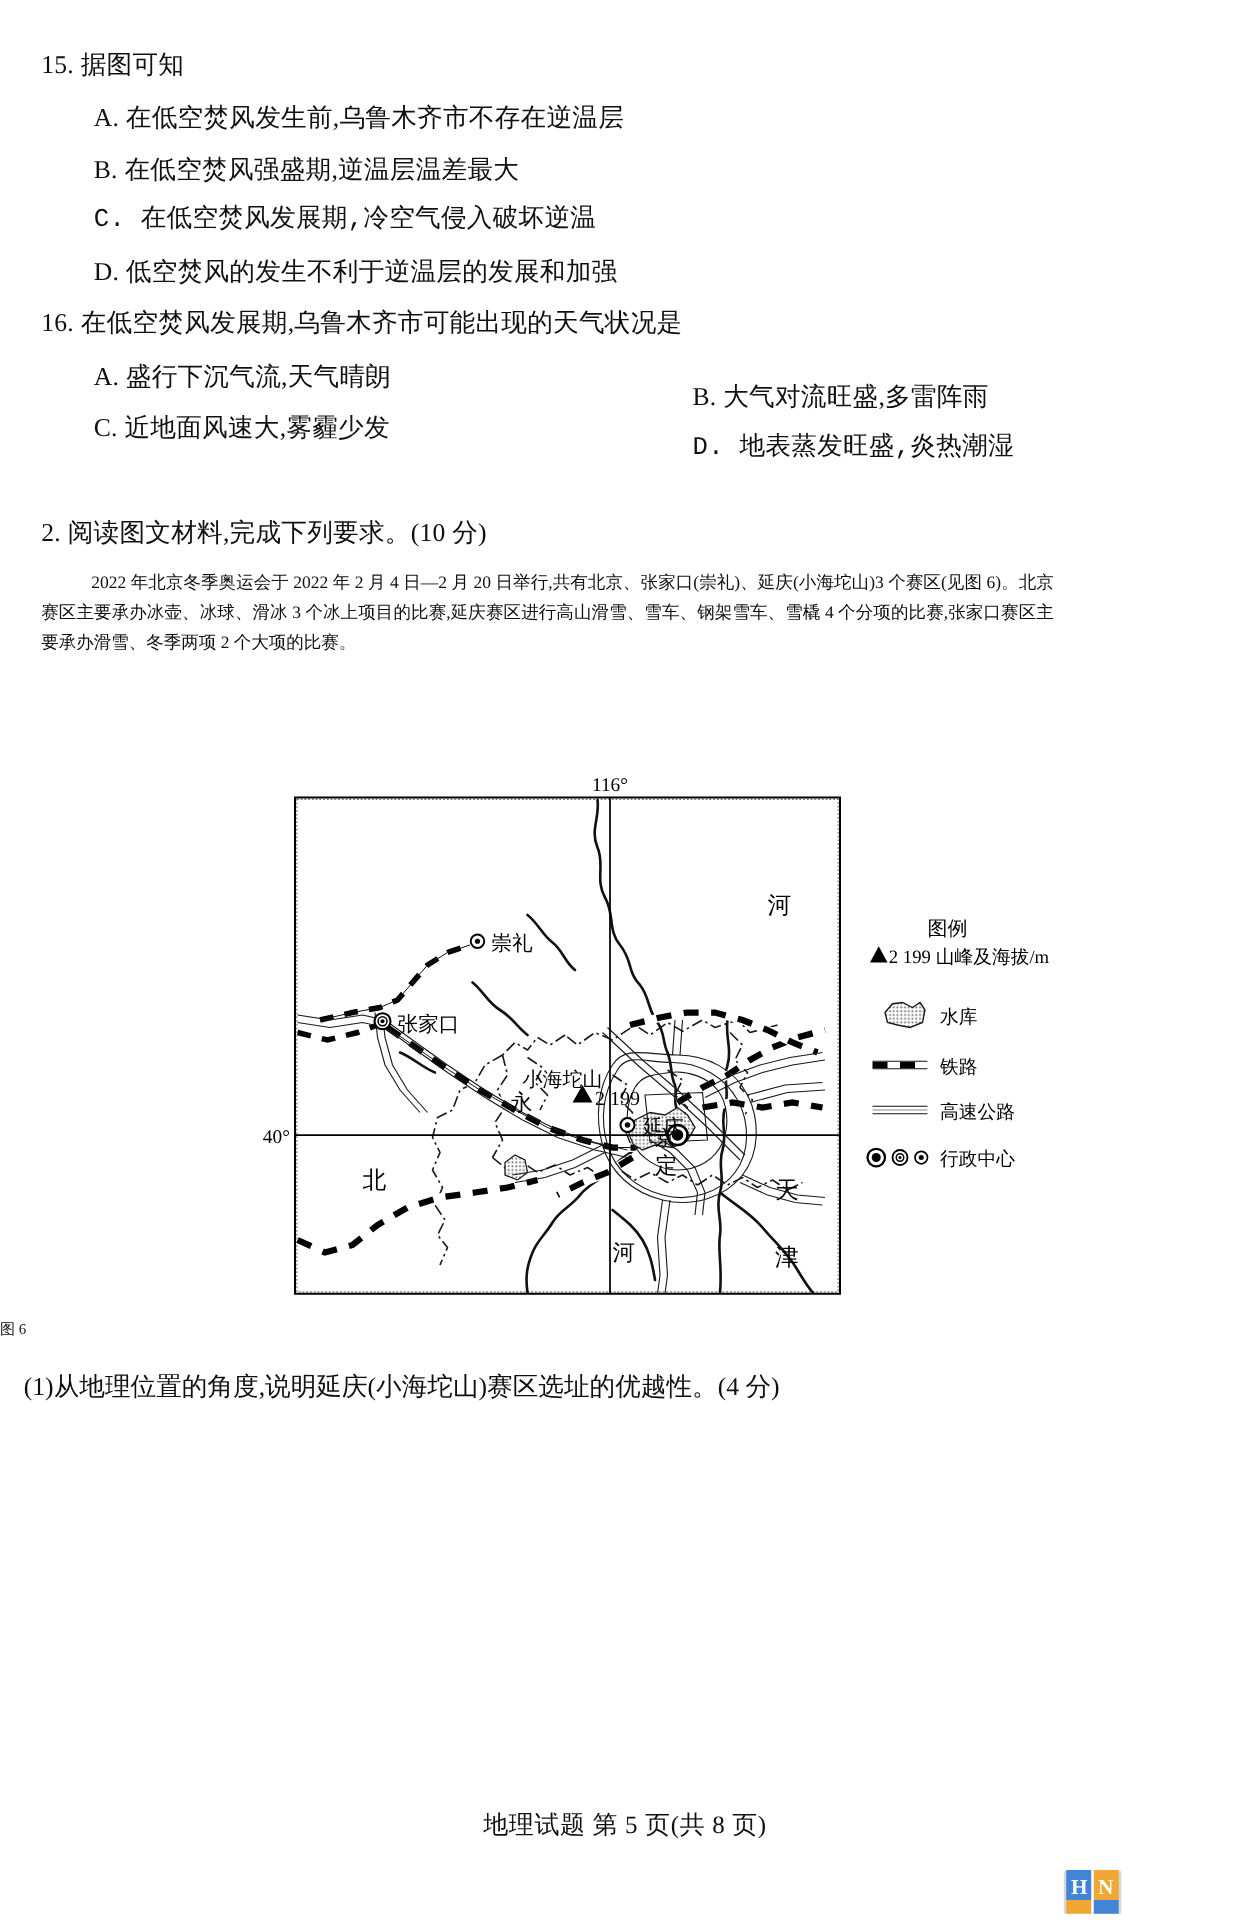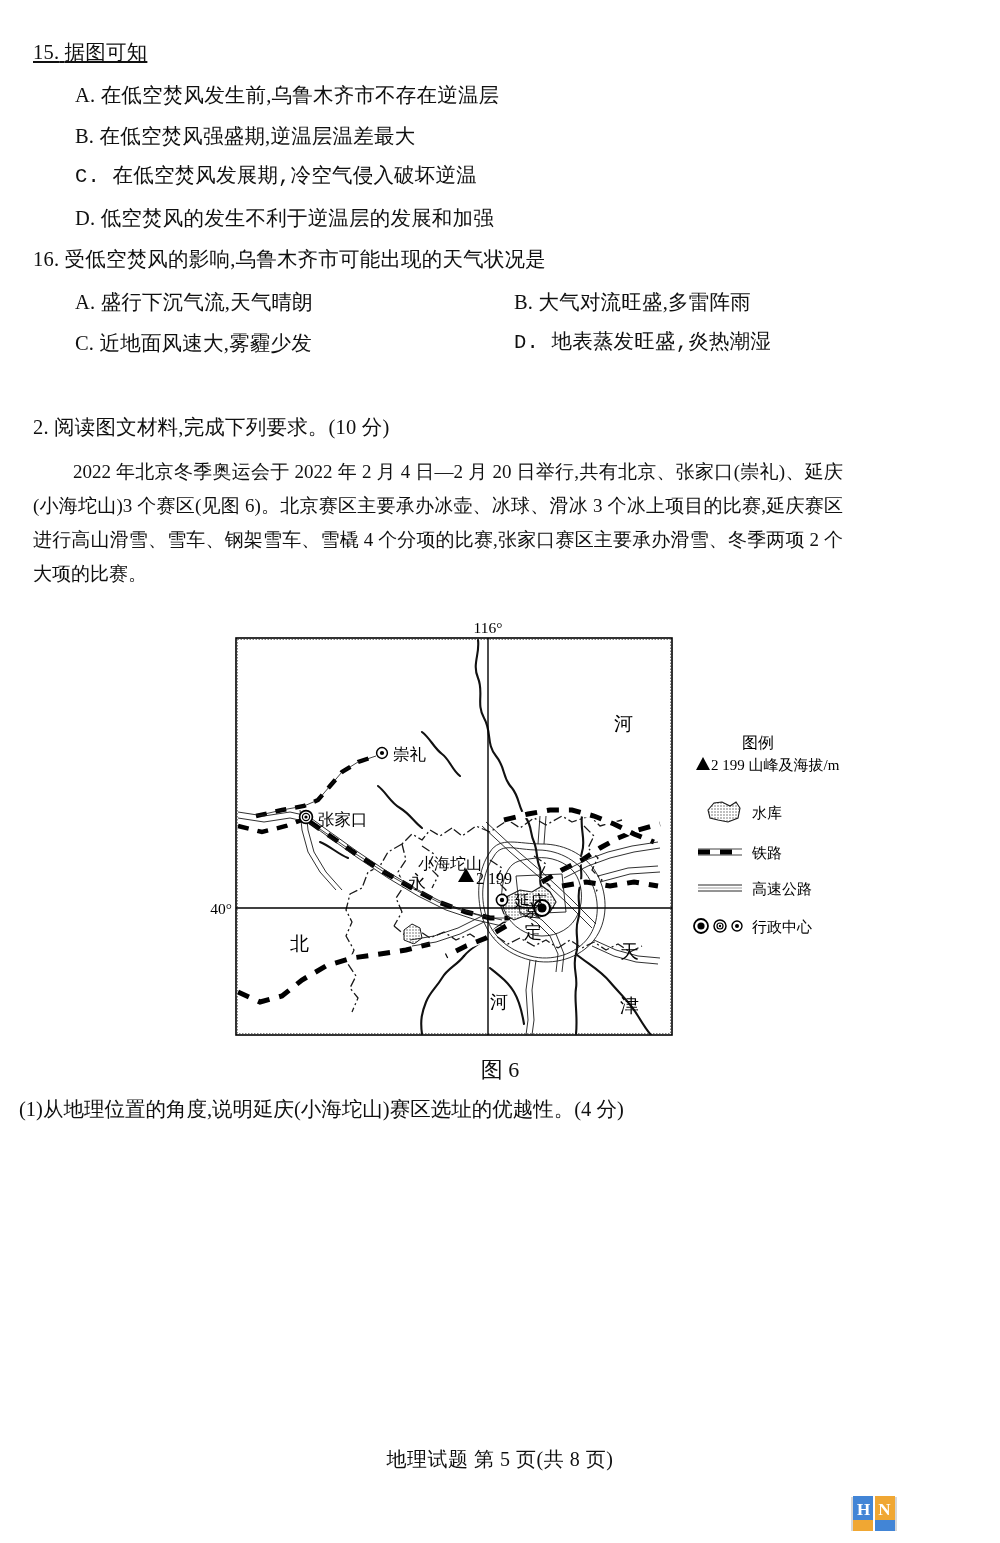--- a/index.html
+++ b/index.html
@@ -23,54 +23,53 @@
   
   .qline {
     position: absolute;
     font-size: 20.5px;
     line-height: 1.0;
     white-space: nowrap;
     letter-spacing: 0.2px;
   }
   .qnum { left: 33px; }
   .opt  { left: 75px; }
-  .opt-right { left: 514px; }
+  .opt-right { left: 554px; margin-top: 16px; }
 
   .section-head {
     position: absolute;
     left: 30px;
     font-size: 20.5px;
     font-weight: bold;
     white-space: nowrap;
     letter-spacing: 0.3px;
   }
 
   .para {
     position: absolute;
     left: 33px;
     width: 810px;
-    font-size: 19px;
-    line-height: 34px;
+    font-size: 14px;
+    line-height: 24px;
     text-align: justify;
     text-indent: 0;
   }
   .para-indent { text-indent: 40px; }
 
   .subq {
     position: absolute;
     left: 19px;
     font-size: 20.5px;
     white-space: nowrap;
   }
 
   .fig-caption {
     position: absolute;
     width: 100%;
-    text-align: center;
-    font-size: 22px;
+    font-size: 12px;
   }
 
   .footer {
     position: absolute;
     width: 100%;
     text-align: center;
     font-size: 20px;
     letter-spacing: 0.5px;
   }
 
@@ -102,32 +101,32 @@
     top: 1494px;
     width: 52px;
     height: 42px;
   }
 </style>
 </head>
 <body>
 
 <div class="page">
 
-  <div class="qline qnum" style="top:42px;text-decoration:underline;">
+  <div class="qline qnum" style="top:42px;">
     <span>15.</span>
     <span>据图可知</span>
   </div>
   <div class="qline opt" style="top:85px;">A. 在低空焚风发生前,乌鲁木齐市不存在逆温层</div>
   <div class="qline opt" style="top:126px;">B. 在低空焚风强盛期,逆温层温差最大</div>
   <div class="qline opt" style="top:167px;font-family:Liberation Mono, monospace;">C. 在低空焚风发展期,冷空气侵入破坏逆温</div>
   <div class="qline opt" style="top:208px;">D. 低空焚风的发生不利于逆温层的发展和加强</div>
 
   <div class="qline qnum" style="top:249px;">
     <span>16.</span>
-    <span>受低空焚风的影响,乌鲁木齐市可能出现的天气状况是</span>
+    <span>在低空焚风发展期,乌鲁木齐市可能出现的天气状况是</span>
   </div>
   <div class="qline opt" style="top:292px;">A. 盛行下沉气流,天气晴朗</div>
   <div class="qline opt-right" style="top:292px;">B. 大气对流旺盛,多雷阵雨</div>
   <div class="qline opt" style="top:333px;">C. 近地面风速大,雾霾少发</div>
   <div class="qline opt-right" style="top:333px;font-family:Liberation Mono, monospace;">D. 地表蒸发旺盛,炎热潮湿</div>
 
 
   <div class="qline qnum" style="top:417px;">
     <span>2.</span>
     <span>阅读图文材料,完成下列要求。(10 分)</span>

